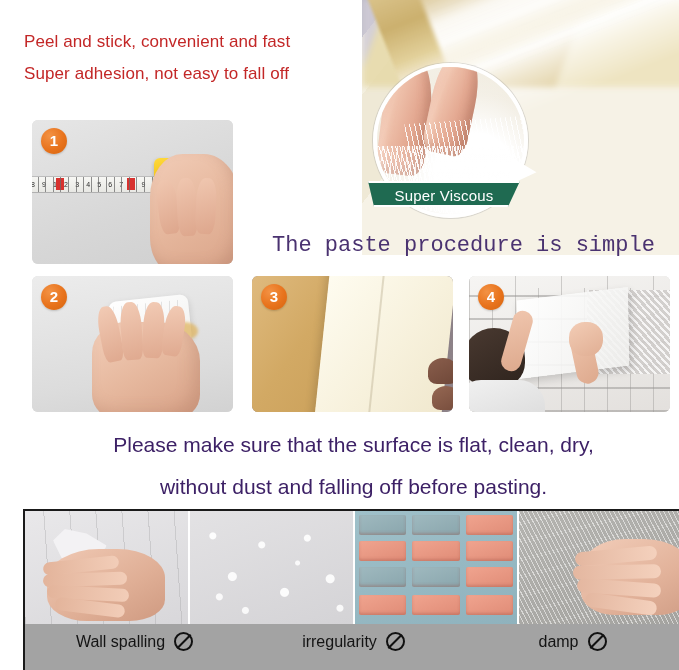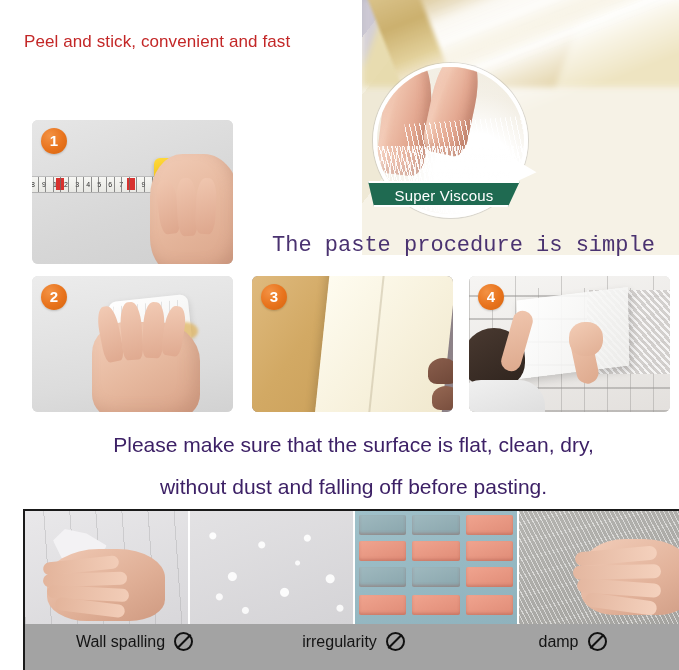--- a/index.html
+++ b/index.html
@@ -388,20 +388,21 @@
     background:rgba(215,213,208,.8);filter:blur(3px);
   }
 </style>
 </head>
 <body>
 
 <div class="stage">
 
   <div class="headline">
     <div>Peel and stick, convenient and fast</div>
+    <div>Super adhesion, not easy to fall off</div>
   </div>
 
   <div class="hero">
     <div class="hero-sheet"></div>
     <div class="hero-top"></div>
     <div class="hero-fuzz"></div>
     <div class="hero-fuzz2"></div>
 
     <div class="callout">
       <div class="finger f1"></div>

